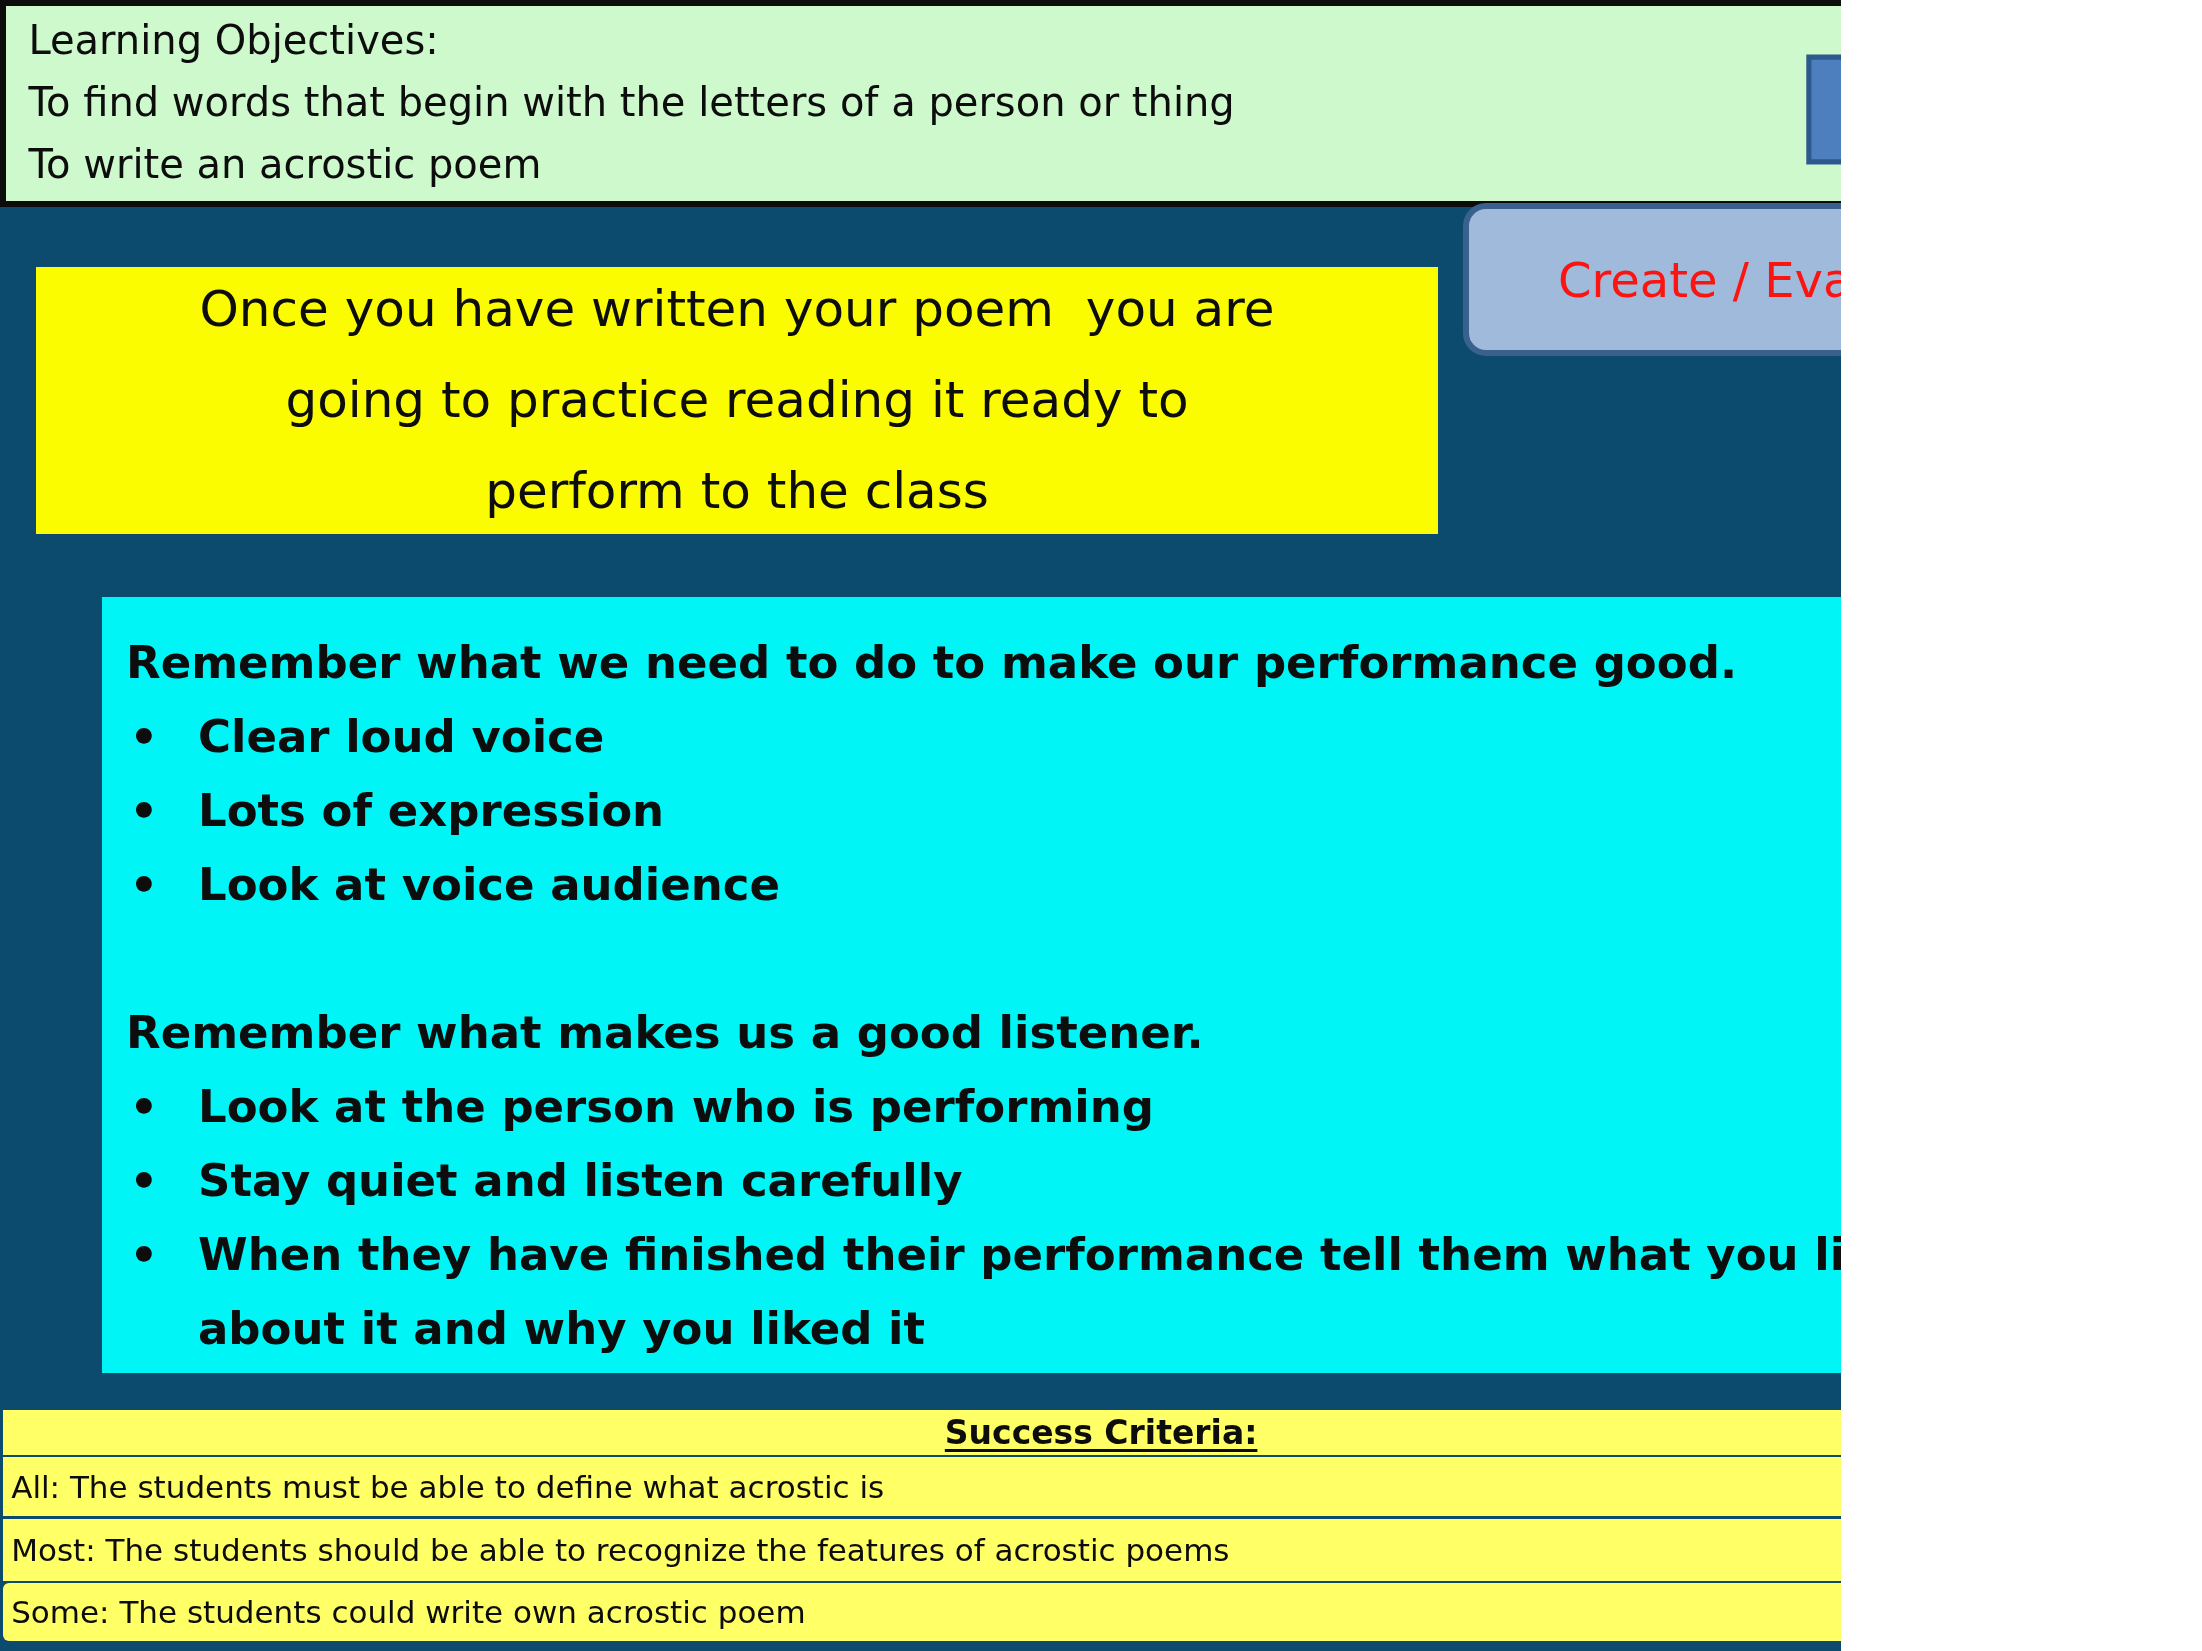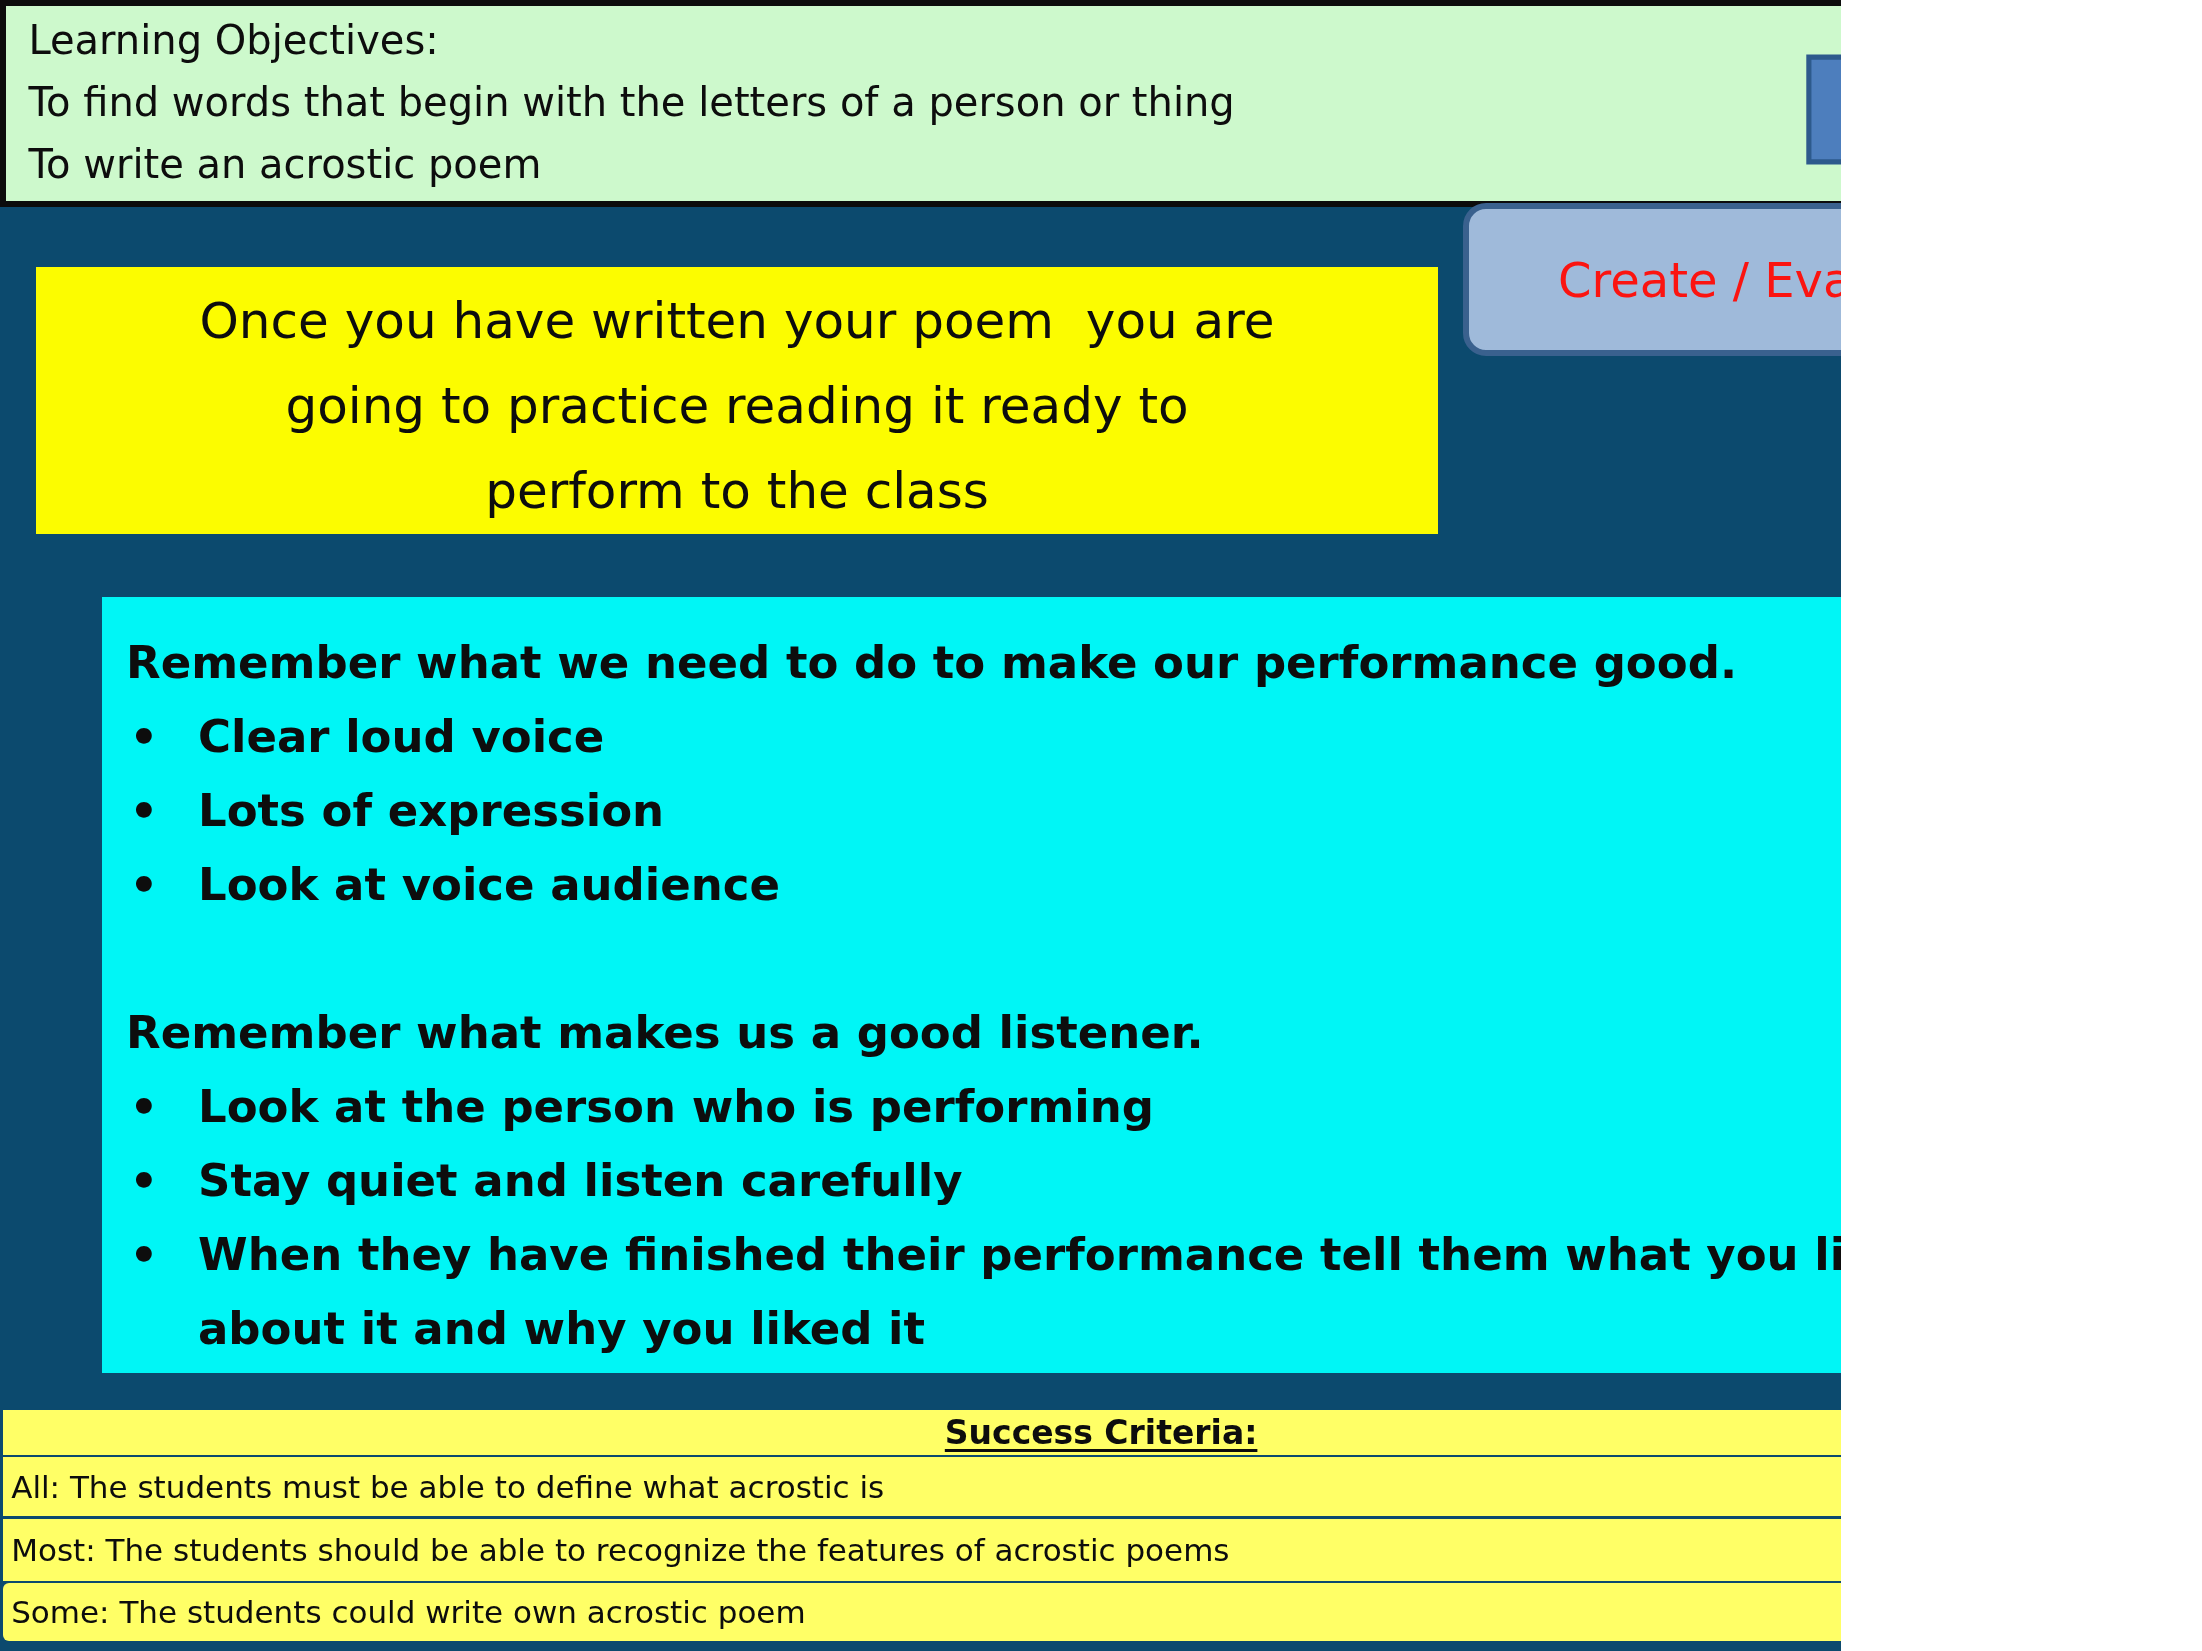--- a/index.html
+++ b/index.html
@@ -65,21 +65,21 @@
   }
 
   
   #intro-box {
     position: absolute;
     left: 36px; top: 267px;
     width: 1402px; height: 267px;
     background: #fcfc00;
     display: flex;
     flex-direction: column;
-    justify-content: flex-end;
+    justify-content: space-between;
     align-items: center;
     text-align: center;
     font-size: 50px;
     line-height: 85px;
   }
   #intro-box .line { white-space: pre-wrap; }
 
   
   #performance-box {
     position: absolute;

